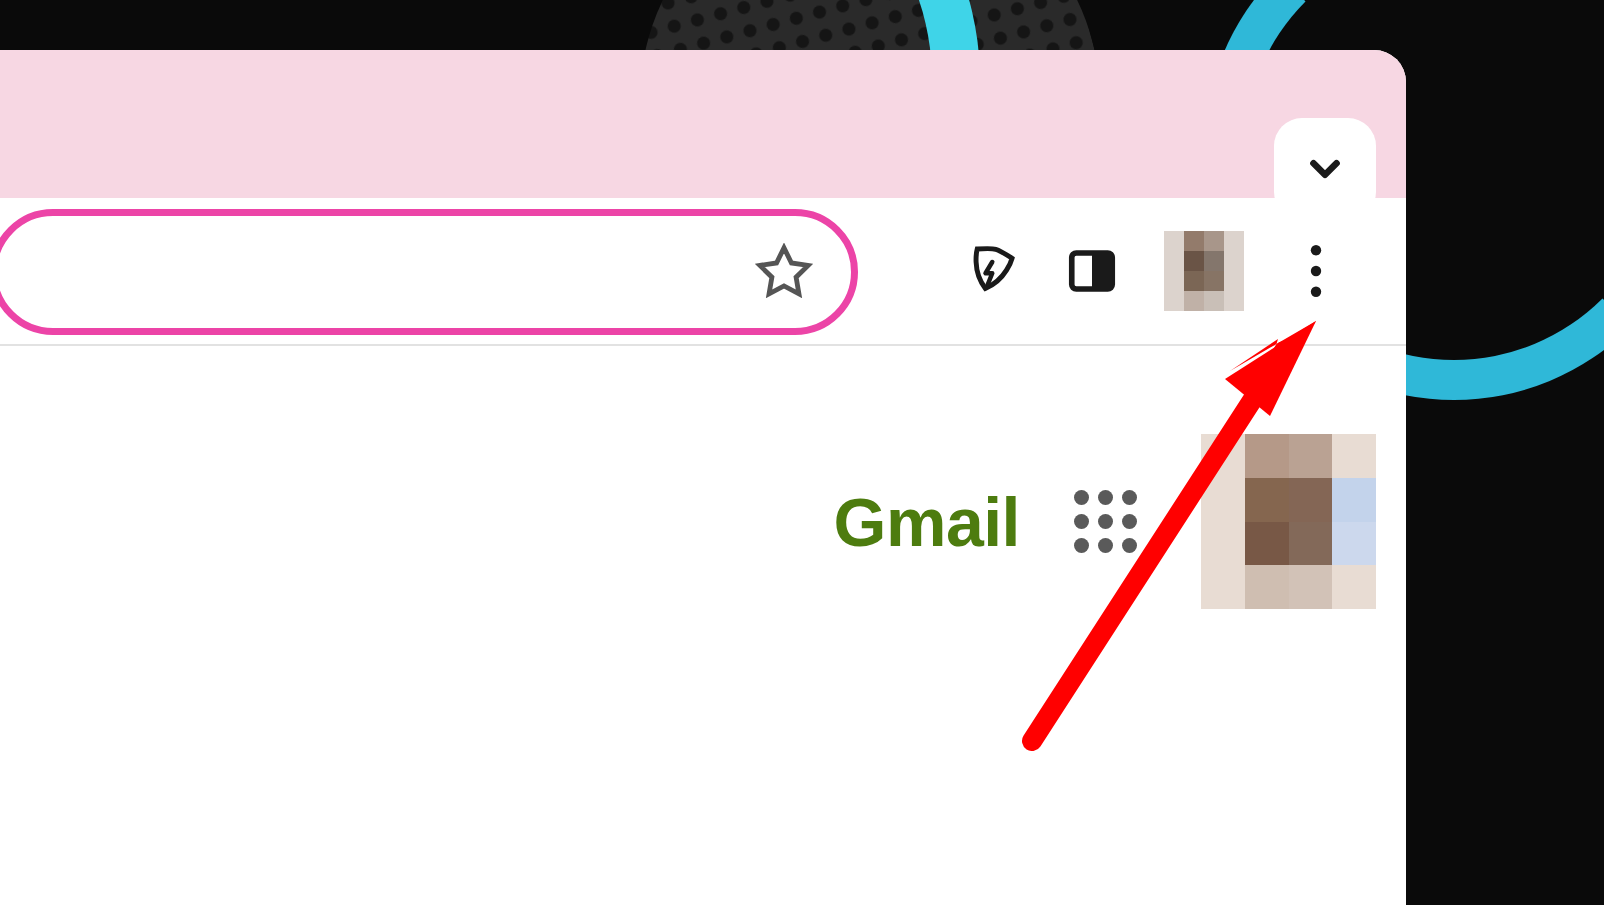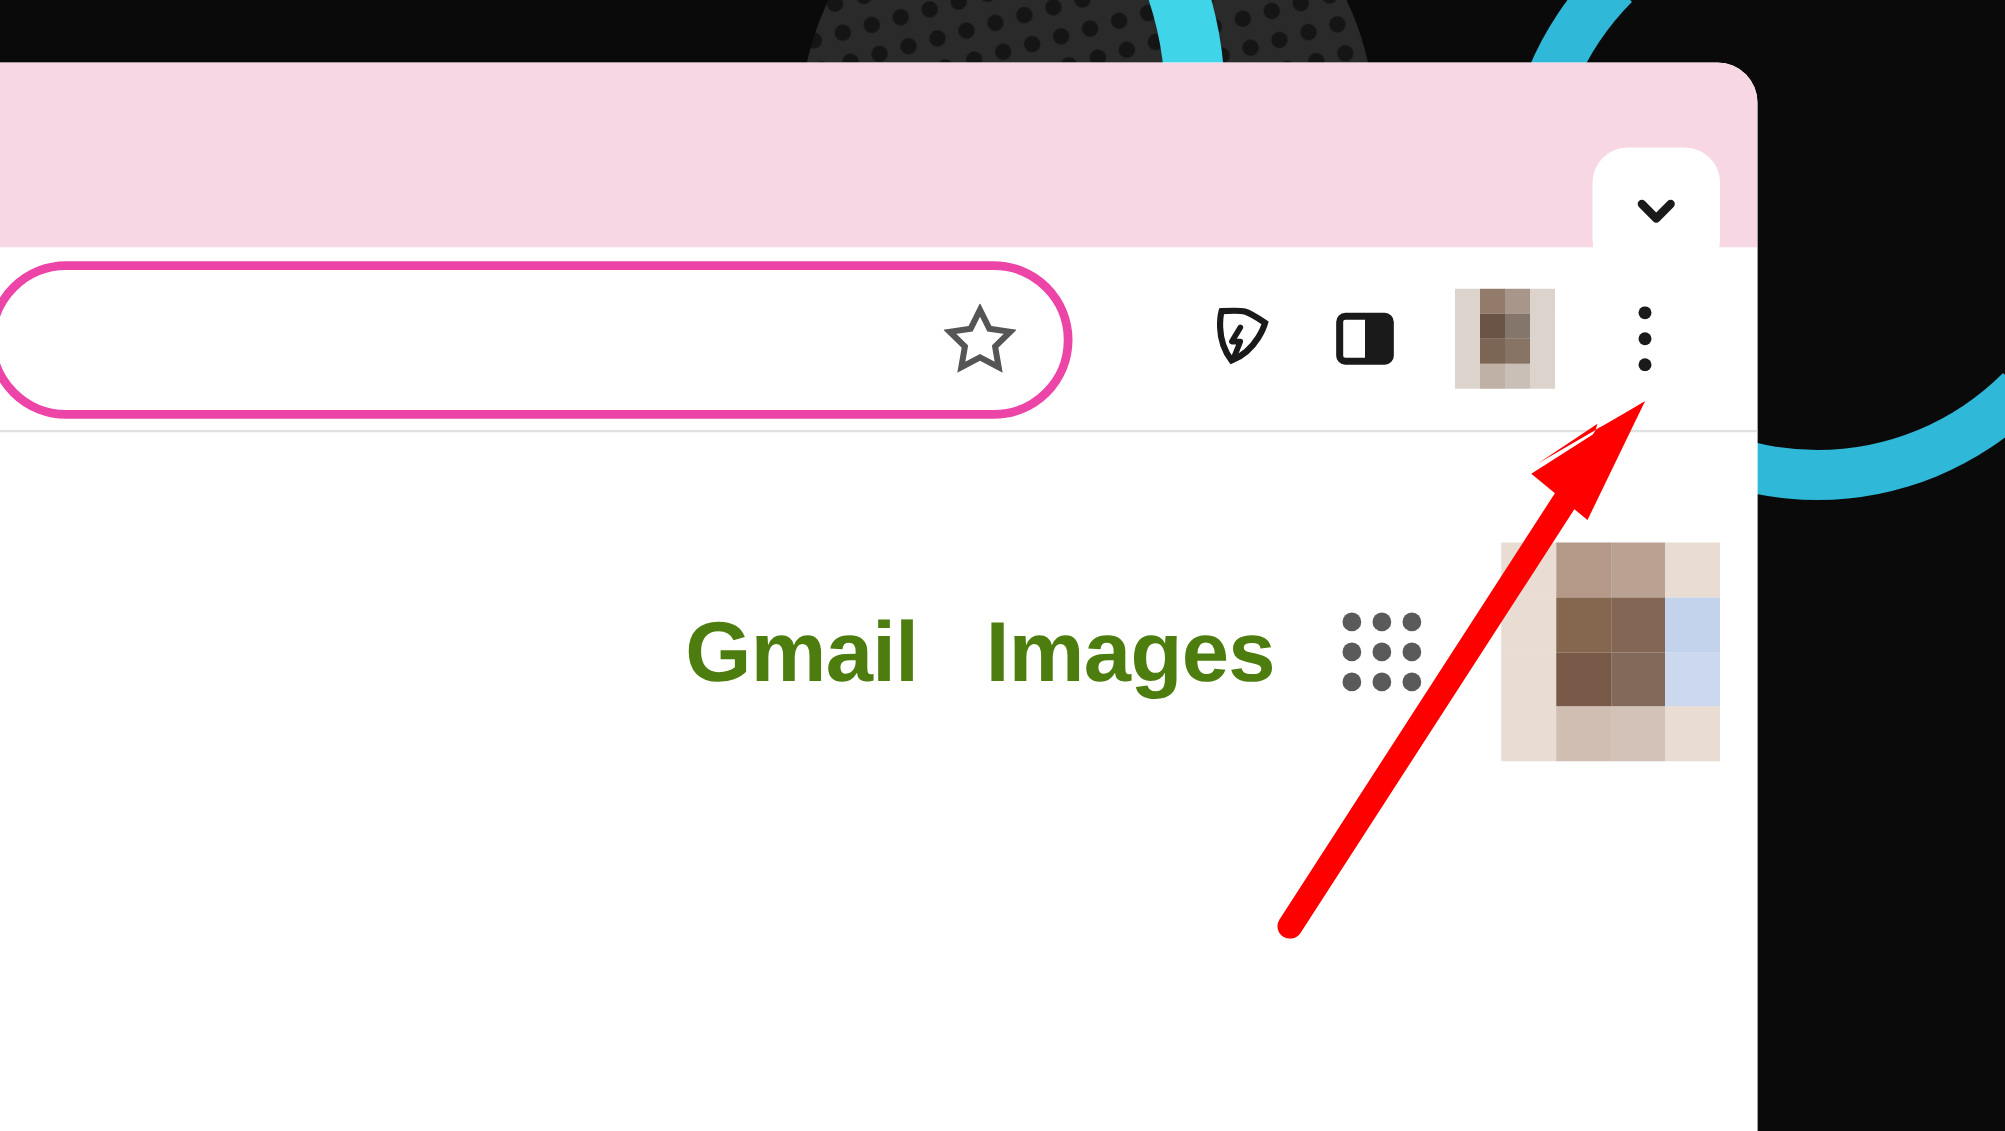--- a/index.html
+++ b/index.html
@@ -276,21 +276,20 @@
           <circle cx="4" cy="20" r="4" fill="#1a1a1a"></circle>
           <circle cx="4" cy="36" r="4" fill="#1a1a1a"></circle>
         </svg>
       </div>
     </div>
   </div>
 
   <div class="content-area">
     <div class="content-nav">
       <span class="nav-link">Gmail</span>
-      <span class="nav-link">Images</span>
       <div class="apps-grid">
         <div></div>
           <div></div>
           <div></div>
         <div></div>
           <div></div>
           <div></div>
         <div></div>
           <div></div>
           <div></div>

